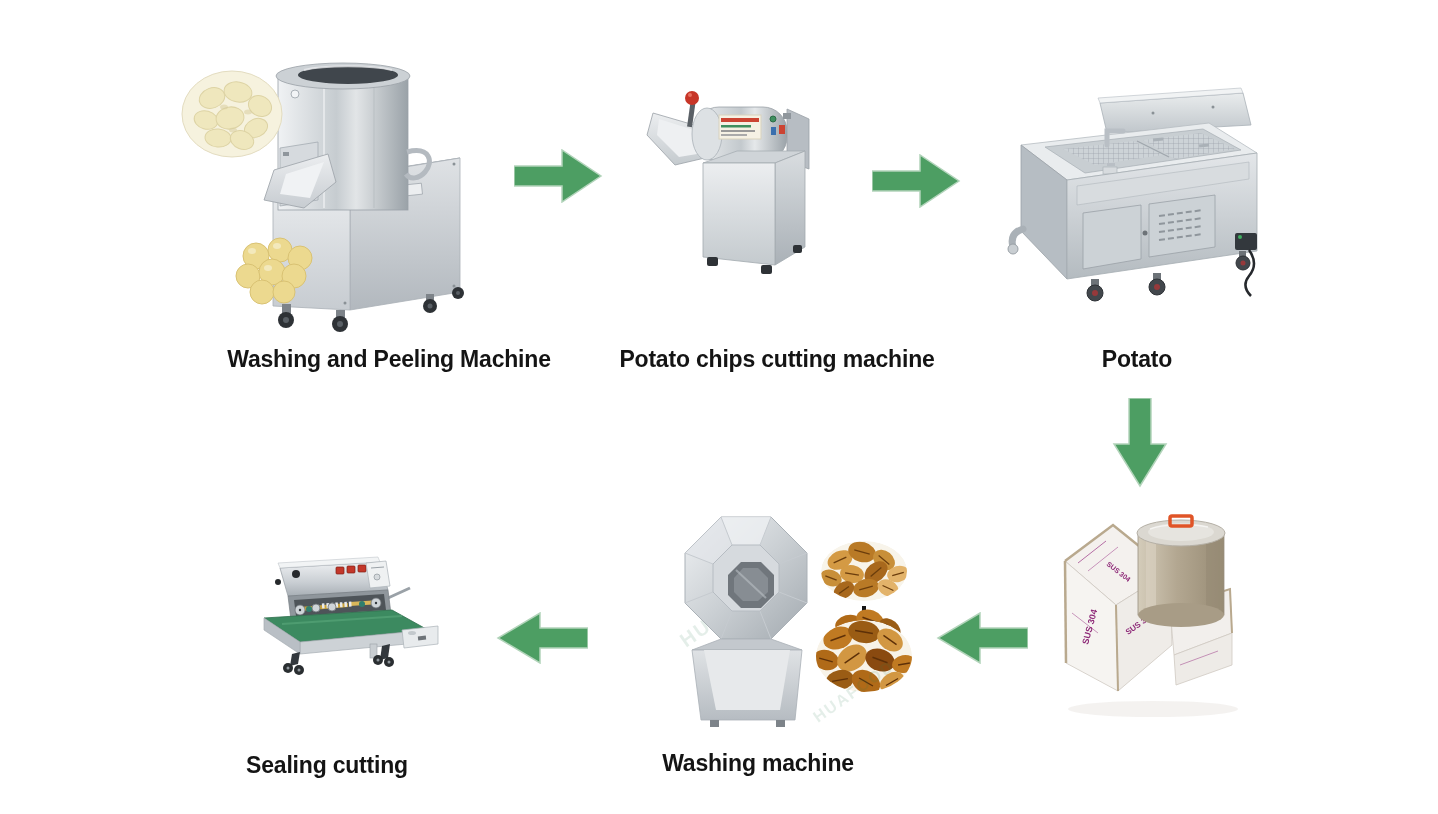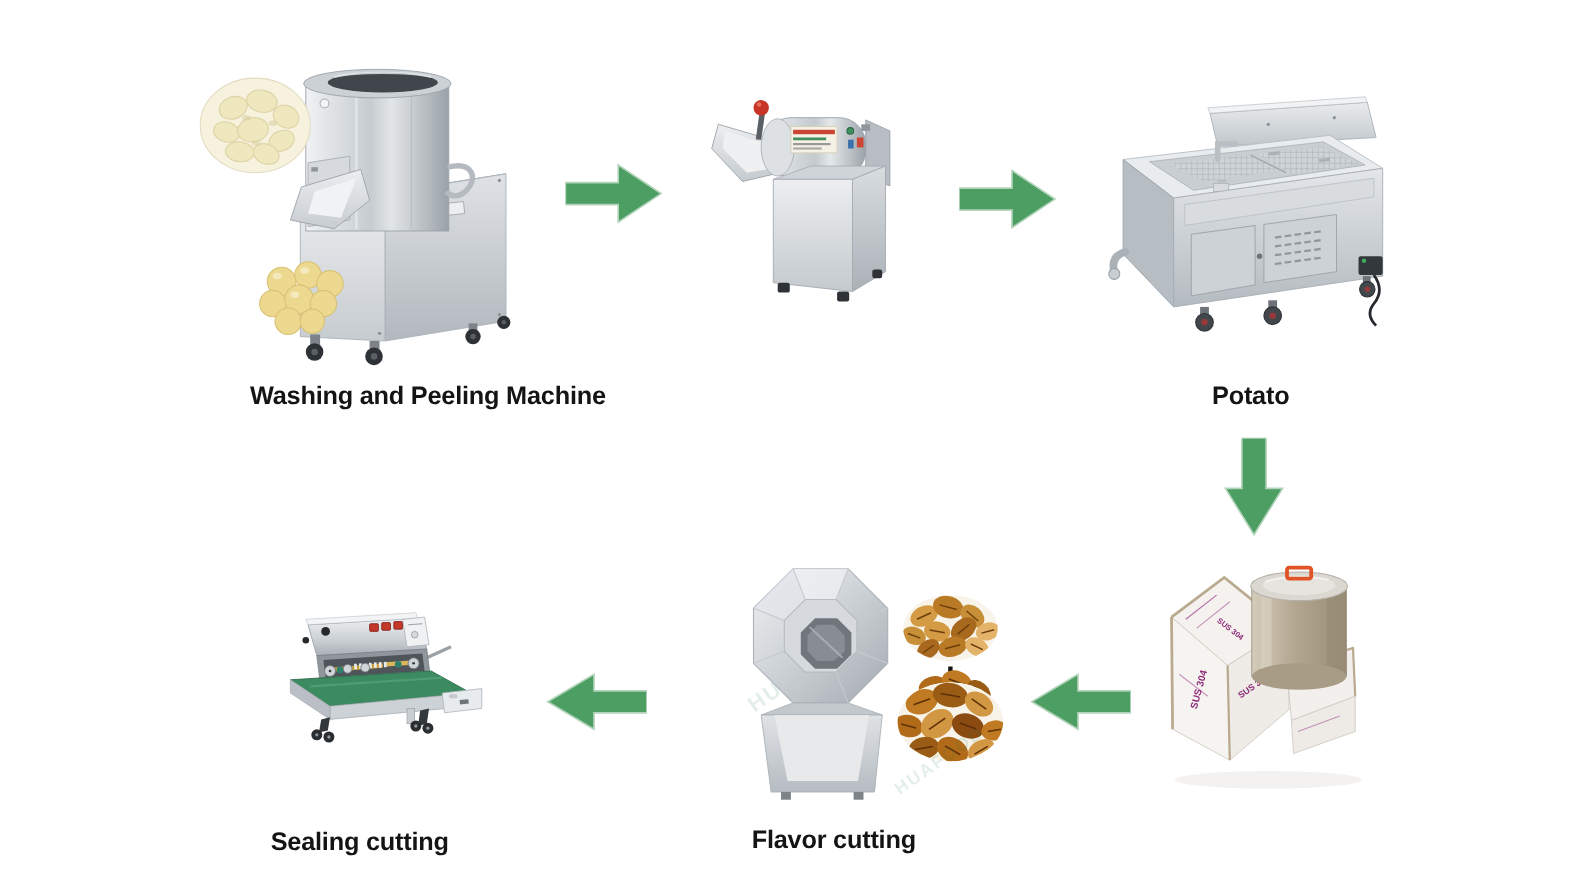--- a/index.html
+++ b/index.html
@@ -184,20 +184,21 @@
         <polygon points="130,78 160,66 160,162 130,180" fill="url(#cFace)" stroke="#a2a9af" stroke-width=".8"></polygon>
         <polygon points="58,78 130,78 130,180 58,172" fill="url(#cFaceL)" stroke="#a2a9af" stroke-width=".8"></polygon>
       </g>
       <g fill="#2e3236">
         <rect x="62" y="172" width="11" height="9" rx="2"></rect>
           <rect x="116" y="180" width="11" height="9" rx="2"></rect>
         <rect x="148" y="160" width="9" height="8" rx="2"></rect>
       </g>
     </svg>
   </figure>
+  <div class="step-label" style="left:777px;top:346px">Potato chips cutting machine</div>
 
   <svg class="arrow" style="left:872px;top:154px;width:89px;height:54px" viewBox="0 0 89 54">
     <polygon points="0,17 48,17 48,1 87,27 48,53 48,37 0,37" fill="#4d9e63" stroke="#b2d4ba" stroke-width="1.5"></polygon>
   </svg>
 
   <figure class="machine" style="left:1003px;top:83px;width:270px;height:220px">
     <svg viewBox="0 0 270 220">
       <defs>
         <linearGradient id="fBack" x1="0" y1="0" x2="0" y2="1">
           <stop offset="0" stop-color="#e9eced"></stop>
@@ -491,21 +492,21 @@
             <g transform="translate(224,184) rotate(-30)">
                 <ellipse rx="13" ry="9" fill="#d29742" stroke="none"></ellipse>
                 <line x1="-7" y1="0" x2="7" y2="0"></line>
               </g>
           </g>
         </g>
       </g>
       <text class="wm" font-size="16" transform="translate(150,225) rotate(-35)">HUAFOOD</text>
     </svg>
   </figure>
-  <div class="step-label" style="left:758px;top:750px">Flavor cutting</div>
+  <div class="step-label" style="left:758px;top:750px">Washing machine</div>
 
   <svg class="arrow" style="left:496px;top:612px;width:92px;height:52px" viewBox="0 0 92 52">
     <polygon points="92,16 44,16 44,1 2,26 44,51 44,36 92,36" fill="#4d9e63" stroke="#b2d4ba" stroke-width="1.5"></polygon>
   </svg>
 
   <figure class="machine" style="left:252px;top:552px;width:195px;height:125px">
     <svg viewBox="0 0 195 125">
       <defs>
         <linearGradient id="sSteel" x1="0" y1="0" x2="0" y2="1">
           <stop offset="0" stop-color="#eef0f2"></stop>

